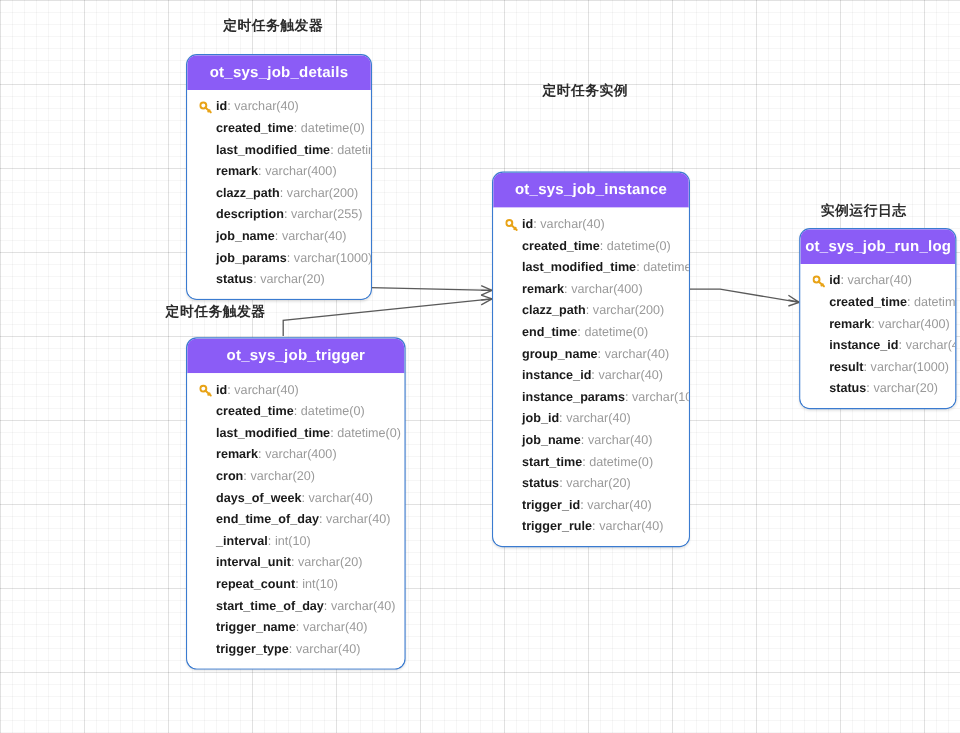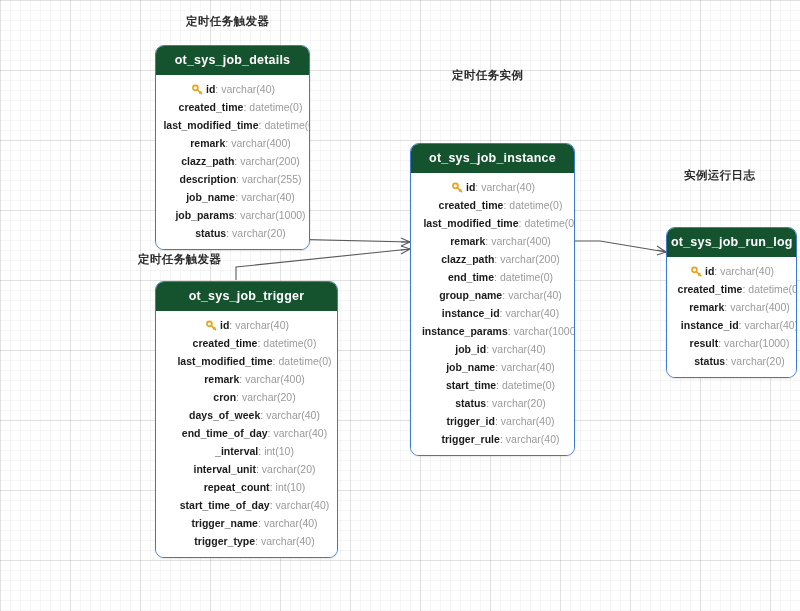--- a/index.html
+++ b/index.html
@@ -45,41 +45,40 @@
   .entity {
     position: absolute;
     box-sizing: border-box;
     border: 1.5px solid #3a7bd0;
     border-radius: 9px;
     background: #ffffff;
     overflow: hidden;
     box-shadow: 0 1px 2px rgba(0,0,0,0.10);
   }
   .entity-header {
-    background: #14532d;
+    background: #8b5cf6;
     color: #ffffff;
     text-align: center;
     font-size: 12.5px;
     font-weight: bold;
     padding: 7px 4px 8px;
     letter-spacing: .2px;
   }
   .entity-body {
     background: #ffffff;
     padding: 5px 0 7px;
   }
   .field-row {
     position: relative;
     display: flex;
     align-items: center;
     padding: 2.5px 8px 2.5px 10px;
     font-size: 10.5px;
     line-height: 13px;
     white-space: nowrap;
-    justify-content: center;
   }
   .key-slot {
     width: 14px;
     min-width: 14px;
     height: 12px;
     display: inline-flex;
     align-items: center;
     justify-content: flex-start;
   }
   .field-name {
@@ -373,21 +372,21 @@
         </div>
         <div class="field-row">
           <span class="key-slot"></span>
           <span class="field-name">trigger_rule</span>
           <span class="field-sep">:</span>
           <span class="field-type">varchar(40)</span>
         </div>
       </div>
   </div>
 
-  <div class="entity" id="ent-job_run_log" style="left:666px; top:190px; width:131px;margin-top:37px;">
+  <div class="entity" id="ent-job_run_log" style="left:666px; top:190px; width:131px;">
     <div class="entity-header">ot_sys_job_run_log</div>
     <div class="entity-body">
         <div class="field-row">
           <span class="key-slot">
             <svg width="11" height="11" viewBox="0 0 16 16" aria-hidden="true">
               <circle cx="5" cy="5.6" r="3.6" fill="none" stroke="#e8a317" stroke-width="2.4"></circle>
               <path d="M7.4 8 L14 14" stroke="#e8a317" stroke-width="2.4" stroke-linecap="round"></path>
               <path d="M11 13 L12.6 11.4" stroke="#e8a317" stroke-width="2.4" stroke-linecap="round"></path>
             </svg>
           </span>

